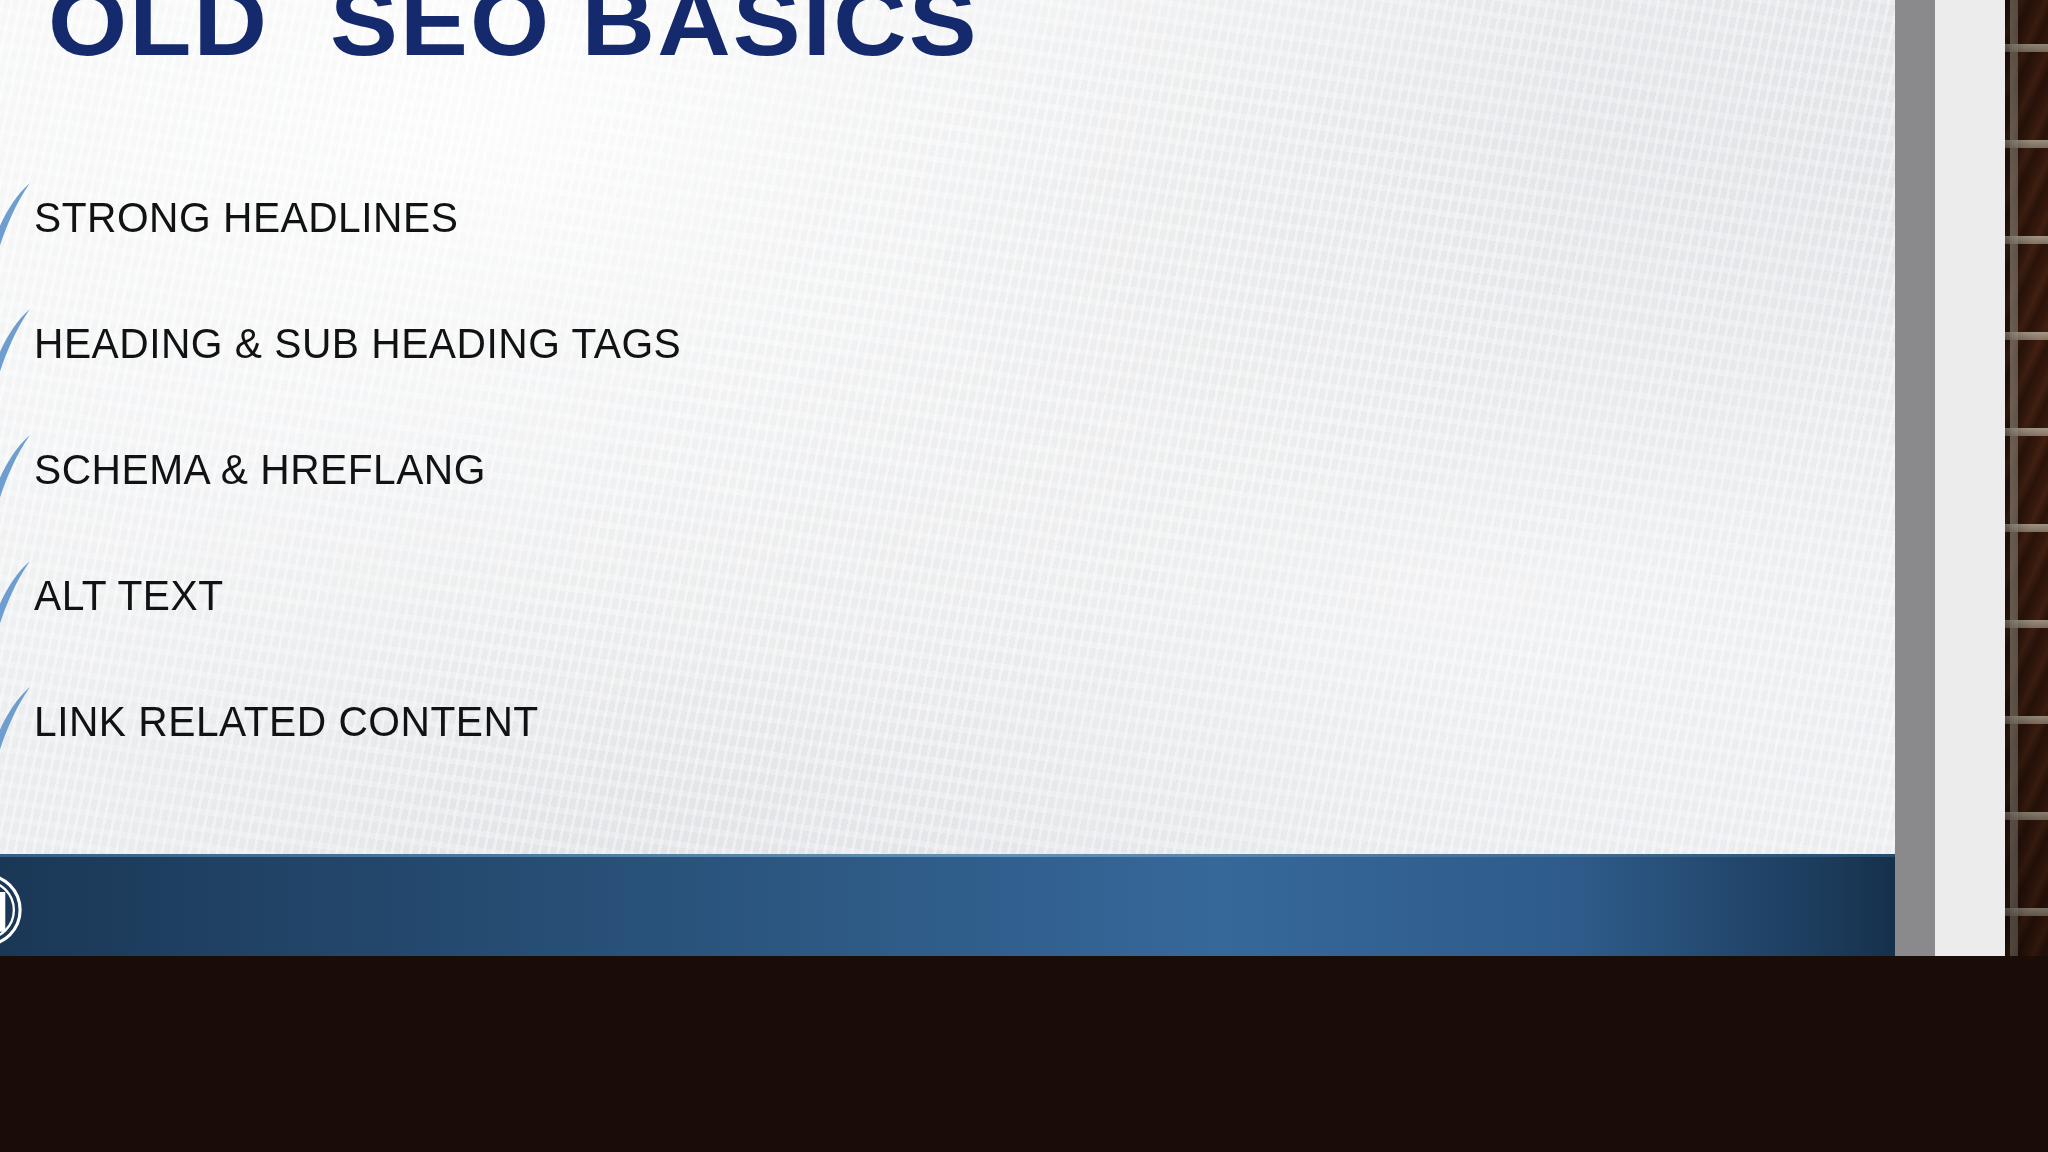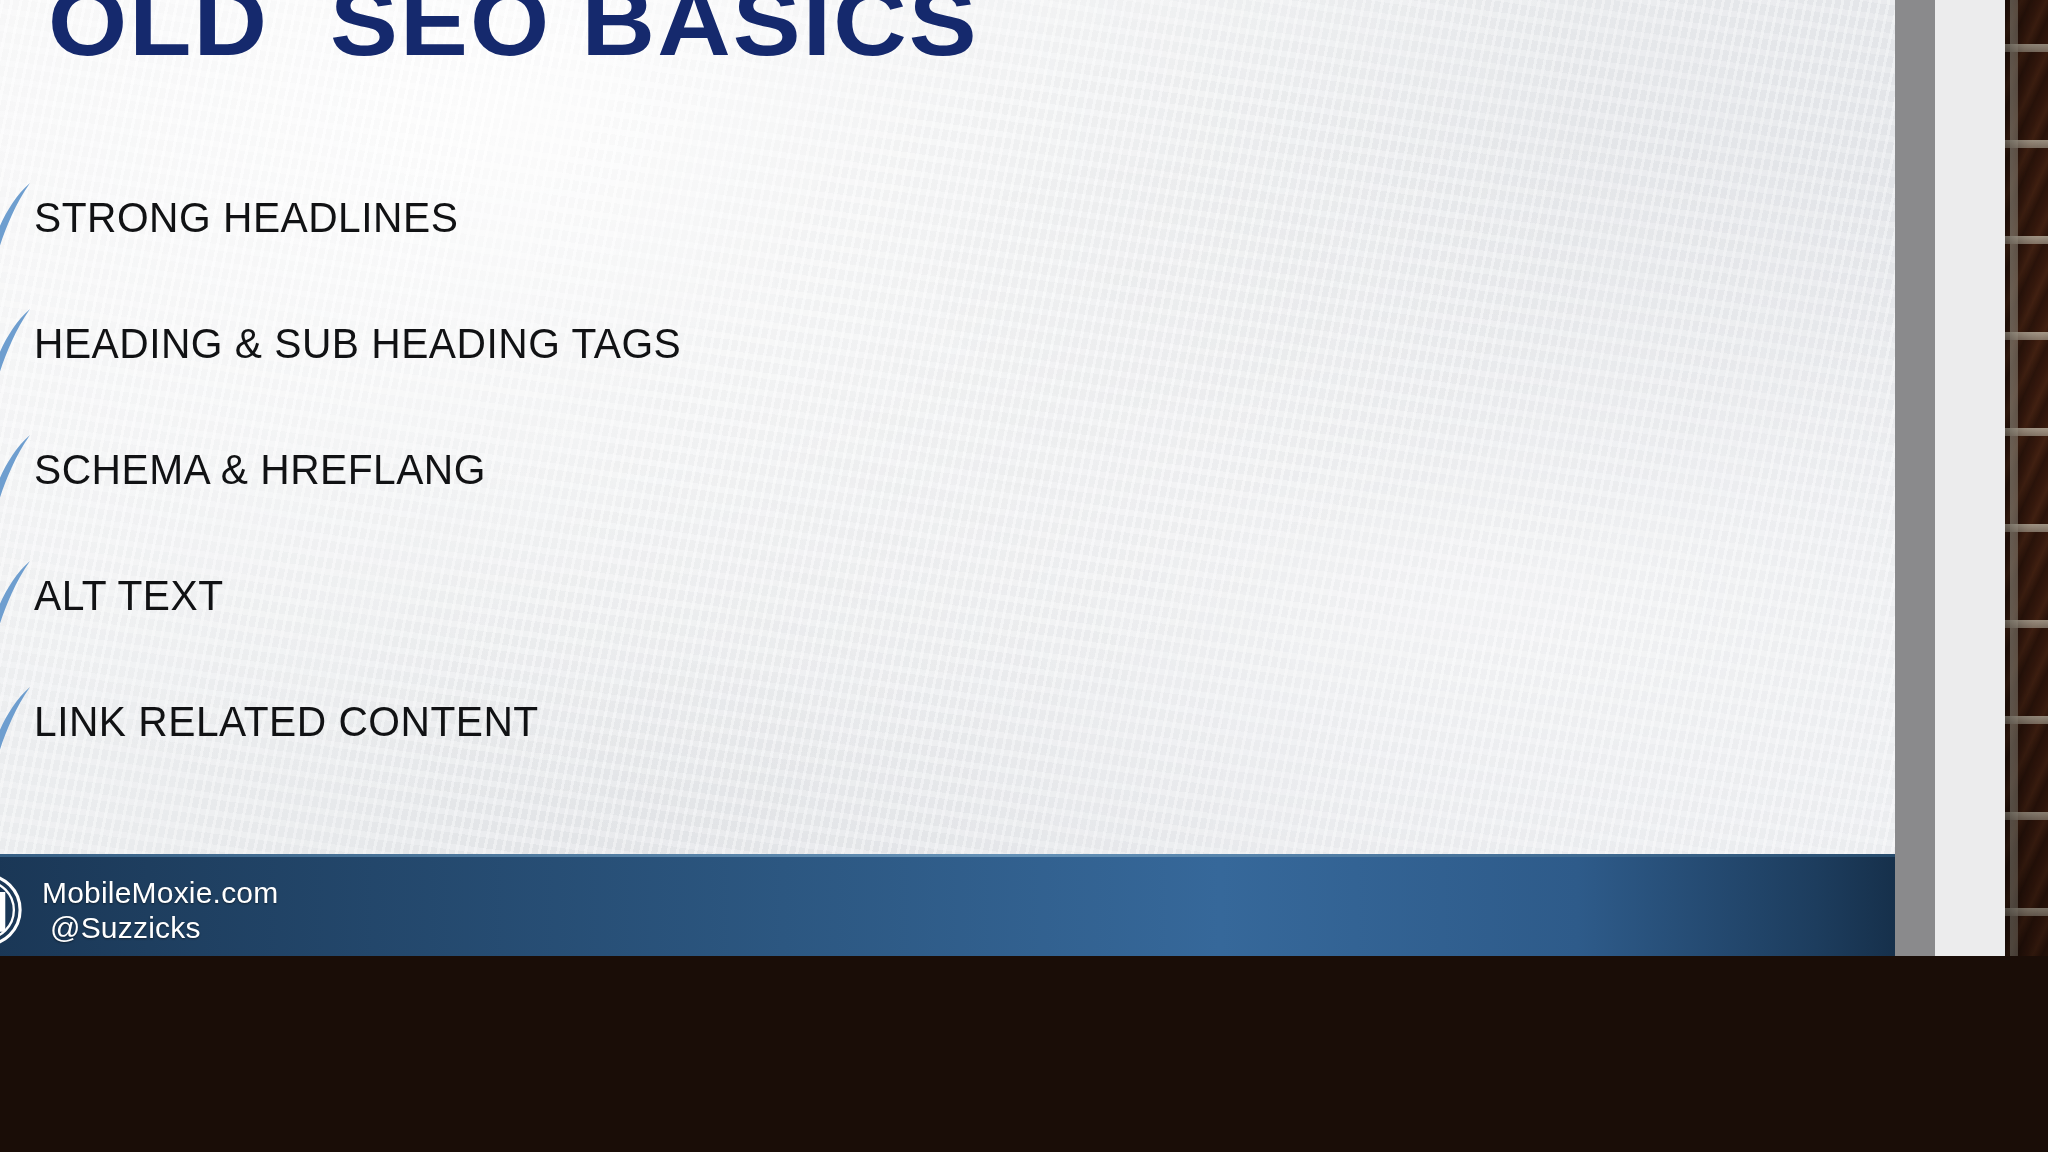--- a/index.html
+++ b/index.html
@@ -301,24 +301,20 @@
         <div id="footer-bar" class="fix">
           <div id="footer-top-edge"></div>
           <div id="footer-content">
 
             <svg id="logo-mark" viewBox="0 0 100 100" xmlns="http://www.w3.org/2000/svg">
               <circle cx="50" cy="50" r="45" fill="none" stroke="#ffffff" stroke-width="4"></circle>
               <circle cx="50" cy="50" r="37" fill="none" stroke="#ffffff" stroke-width="3"></circle>
               <path d="M24 78 L24 27 L36 27 L50 56 L64 27 L76 27 L76 78 L65 78 L65 44 L53 69 L47 69 L35 44 L35 78 Z" fill="#ffffff"></path>
             </svg>
 
-            <div id="footer-text">
-              <div class="line1">MobileMoxie.com</div>
-              <div class="line2">@Suzzicks</div>
-            </div>
 
           </div>
         </div>
 
         <div id="bottom-rule"></div>
         <div id="bottom-matte"></div>
 
       </div>
     </div>
   </div>

